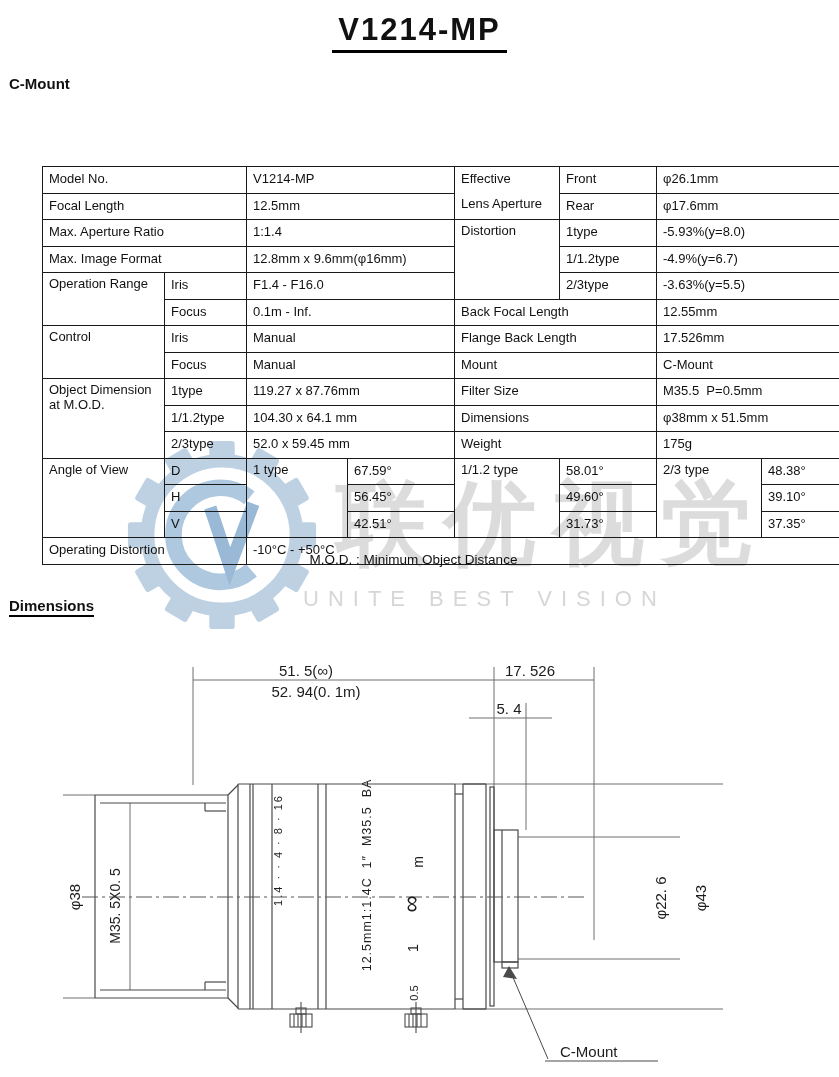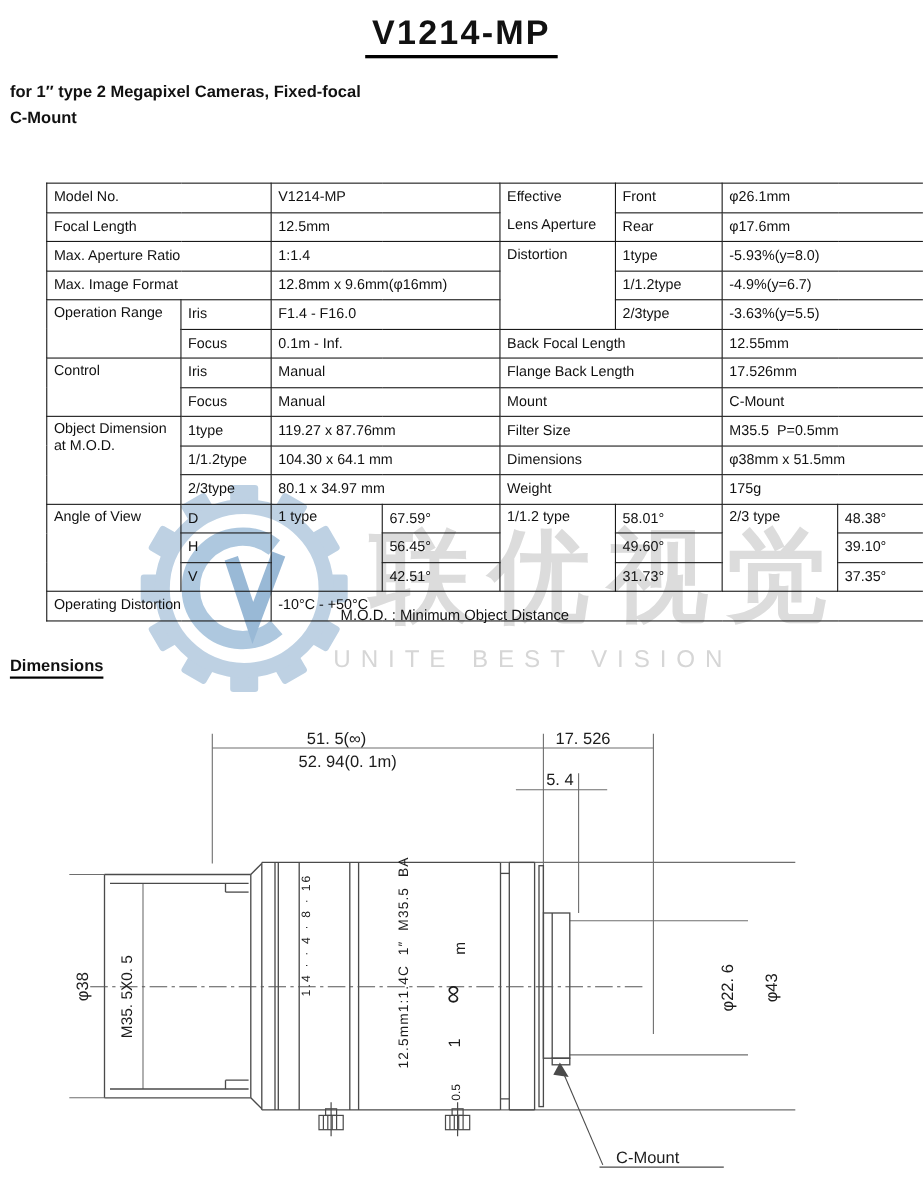--- a/index.html
+++ b/index.html
@@ -51,21 +51,20 @@
   </g>
   <circle cx="100" cy="100" r="76" fill="none" stroke="#b7cde1" stroke-width="14"></circle>
   <path d="M128,62 A48,48 0 1 0 130,136" fill="none" stroke="#a6c3dc" stroke-width="17"></path>
   <path d="M88,72 L108,132 L132,68" fill="none" stroke="#8fb2d2" stroke-width="13"></path>
 </svg>
 <div class="wm-cn">联优视觉</div>
 <div class="wm-en">UNITE BEST VISION</div>
 
 <div class="title"><span>V1214-MP</span></div>
 <div class="hdr">
-  <div>for 1″ type 2 Megapixel Cameras, Fixed-focal</div>
   <div>C-Mount</div>
 </div>
 
 <table class="spec">
   <colgroup>
     <col style="width:122px">
       <col style="width:82px">
       <col style="width:101px">
       <col style="width:107px">
     <col style="width:105px">
@@ -137,21 +136,21 @@
     <td colspan="2">M35.5&nbsp; P=0.5mm</td>
   </tr>
   <tr>
     <td>1/1.2type</td>
     <td colspan="2">104.30 x 64.1 mm</td>
     <td colspan="2">Dimensions</td>
     <td colspan="2">φ38mm x 51.5mm</td>
   </tr>
   <tr>
     <td>2/3type</td>
-    <td colspan="2">80.1 x 34.97 mm</td>
+    <td colspan="2">52.0 x 59.45 mm</td>
     <td colspan="2">Weight</td>
     <td colspan="2">175g</td>
   </tr>
   <tr>
     <td rowspan="3" class="vt">Angle of View</td>
     <td>D</td>
     <td rowspan="3" class="vt">1 type</td>
     <td>67.59°</td>
     <td rowspan="3" class="vt">1/1.2 type</td>
     <td>58.01°</td>

